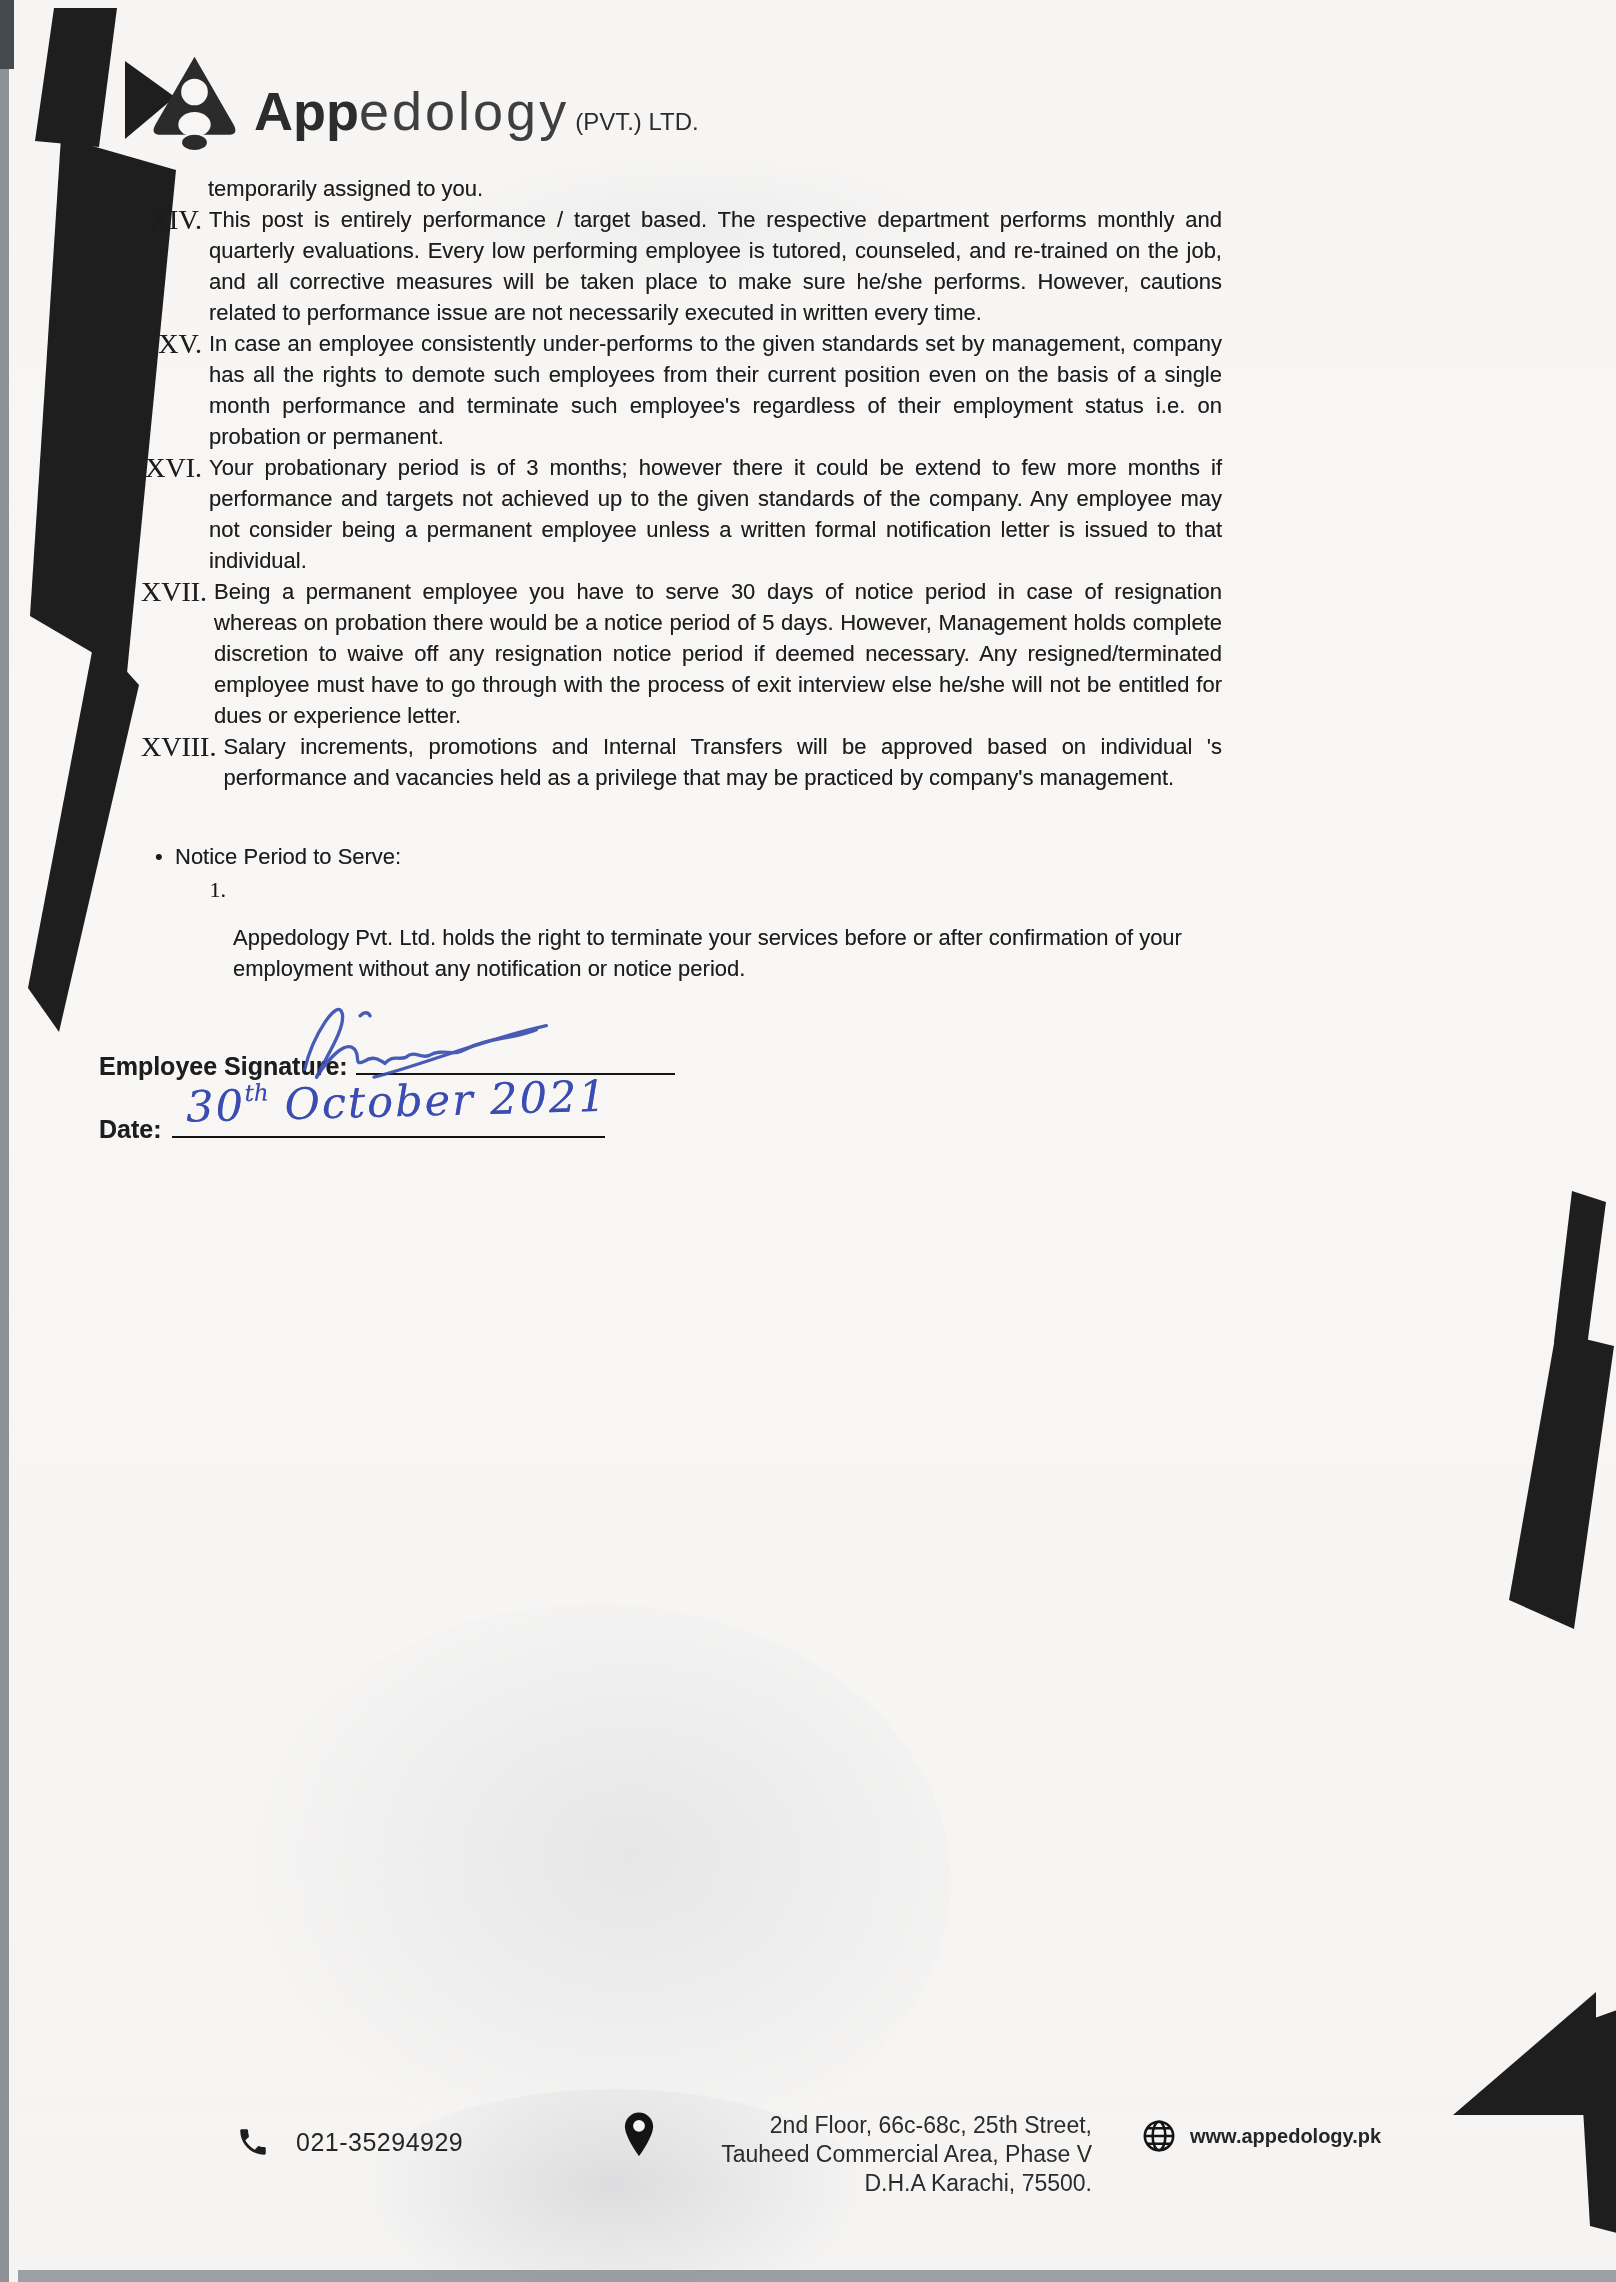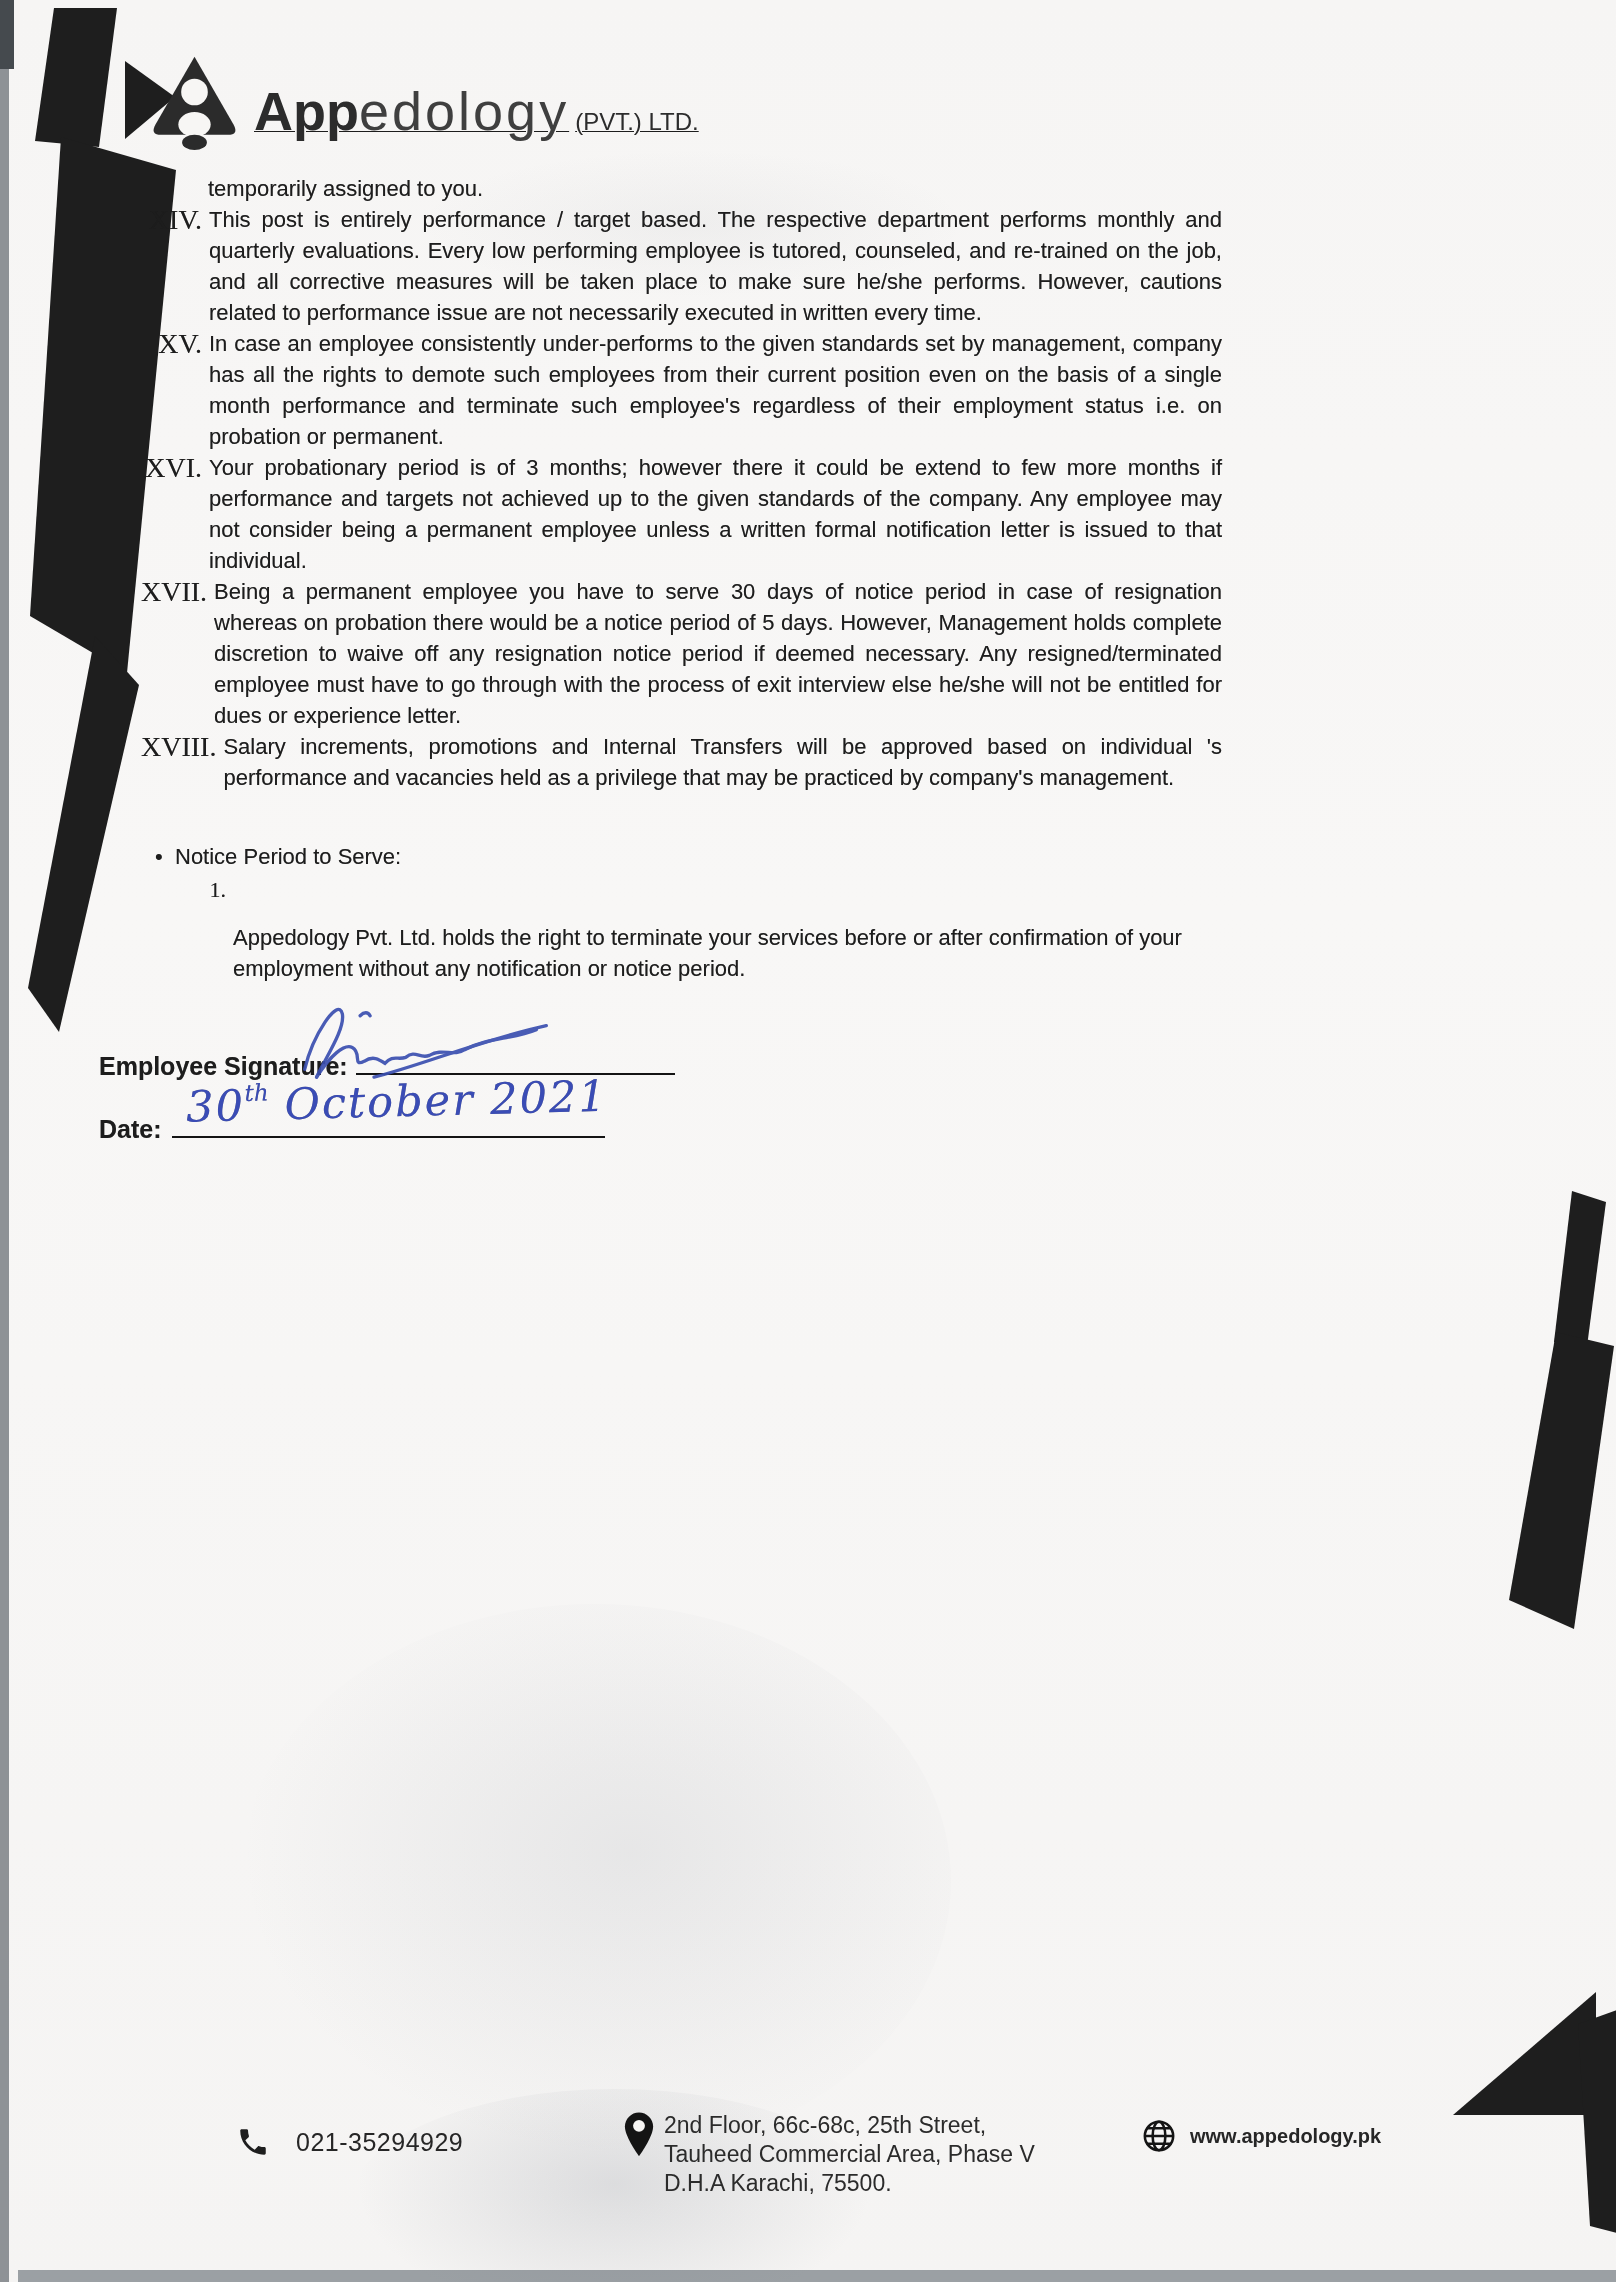--- a/index.html
+++ b/index.html
@@ -25,21 +25,21 @@
   .deco-l2{left:0;top:0;width:218px;height:198px;clip-path:polygon(125px 61px,175px 97px,125px 139px);}
   .deco-l3{left:0;top:0;width:218px;height:713px;clip-path:polygon(61px 137px,176px 170px,127px 673px,30px 616px);}
   .deco-l4{left:0;top:0;width:218px;height:1049px;clip-path:polygon(95px 636px,139px 685px,59px 1032px,28px 988px);}
   .deco-r1{right:0;top:0;width:1617px;height:1386px;clip-path:polygon(1572px 1191px,1606px 1202px,1586px 1354px,1554px 1342px);}
   .deco-r2{right:0;top:0;width:1617px;height:1683px;clip-path:polygon(1556px 1332px,1614px 1346px,1574px 1629px,1509px 1600px);}
   .deco-r3{right:0;top:0;width:1617px;height:2178px;clip-path:polygon(1596px 1992px,1596px 2115px,1453px 2115px);}
   .deco-r4{right:0;top:0;width:1617px;height:2257px;clip-path:polygon(1578px 2024px,1617px 2010px,1617px 2233px,1590px 2226px);}
   
   .logo{position:absolute;left:145px;top:53px;display:flex;align-items:flex-end;}
   .logo-mark{width:99px;height:99px;flex:0 0 auto;}
-  .logo-text{margin-left:10px;line-height:1;white-space:nowrap;padding-bottom:14px;text-decoration:underline;}
+  .logo-text{margin-left:10px;line-height:1;white-space:nowrap;padding-bottom:14px;}
   .logo-app{font-size:54px;font-weight:700;color:#2c2c2c;letter-spacing:0px;}
   .logo-edology{font-size:54px;font-weight:300;color:#3f3f3f;letter-spacing:3px;}
   .logo-suffix{font-size:24px;font-weight:500;color:#2c2c2c;margin-left:6px;}
   
   .content{position:absolute;left:141px;top:173px;width:1081px;
     font-size:22px;line-height:31px;text-shadow:0 0 0.5px rgba(25,25,25,.45);}
   .intro-line{padding-left:67px;}
   .clause{display:flex;}
   .clause .num{flex:0 0 61px;text-align:right;padding-right:7px;
     font-family:"Liberation Serif",serif;font-size:28px;}
@@ -59,21 +59,21 @@
   .date-row{position:relative;margin-left:-42px;margin-top:28px;font-size:25px;font-weight:700;}
   .date-line{display:inline-block;width:433px;border-bottom:2.5px solid #141414;height:26px;margin-left:10px;position:relative;}
   .hand-date{position:absolute;left:14px;top:-32px;font-family:"DejaVu Serif",serif;font-style:italic;
     font-weight:400;color:#3a4cb5;font-size:43px;letter-spacing:2px;transform:rotate(-1.5deg);white-space:nowrap;}
   .hand-date sup{font-size:23px;position:relative;top:-4px;letter-spacing:0;}
   
   .footer-item{position:absolute;display:flex;align-items:flex-start;color:#262626;}
   .f-phone{left:236px;top:2125px;align-items:center;}
   .f-phone .f-text{font-size:25px;margin-left:26px;letter-spacing:0.5px;}
   .f-addr{left:622px;top:2111px;}
-  .f-addr .f-text{font-size:23px;line-height:29px;text-align:left;width:428px;margin-left:8px;color:#2b2b2b;}
+  .f-addr .f-text{font-size:23px;line-height:29px;text-align:right;width:428px;margin-left:8px;color:#2b2b2b;}
   .f-web{left:1142px;top:2119px;align-items:center;}
   .f-web .f-text{font-size:20px;font-weight:600;margin-left:14px;}
   .icon{flex:0 0 auto;}
 </style>
 </head>
 <body>
 
 <div class="scan-strip-left"></div>
 <div class="scan-strip-left-dark"></div>
 <div class="scan-strip-bottom"></div>

